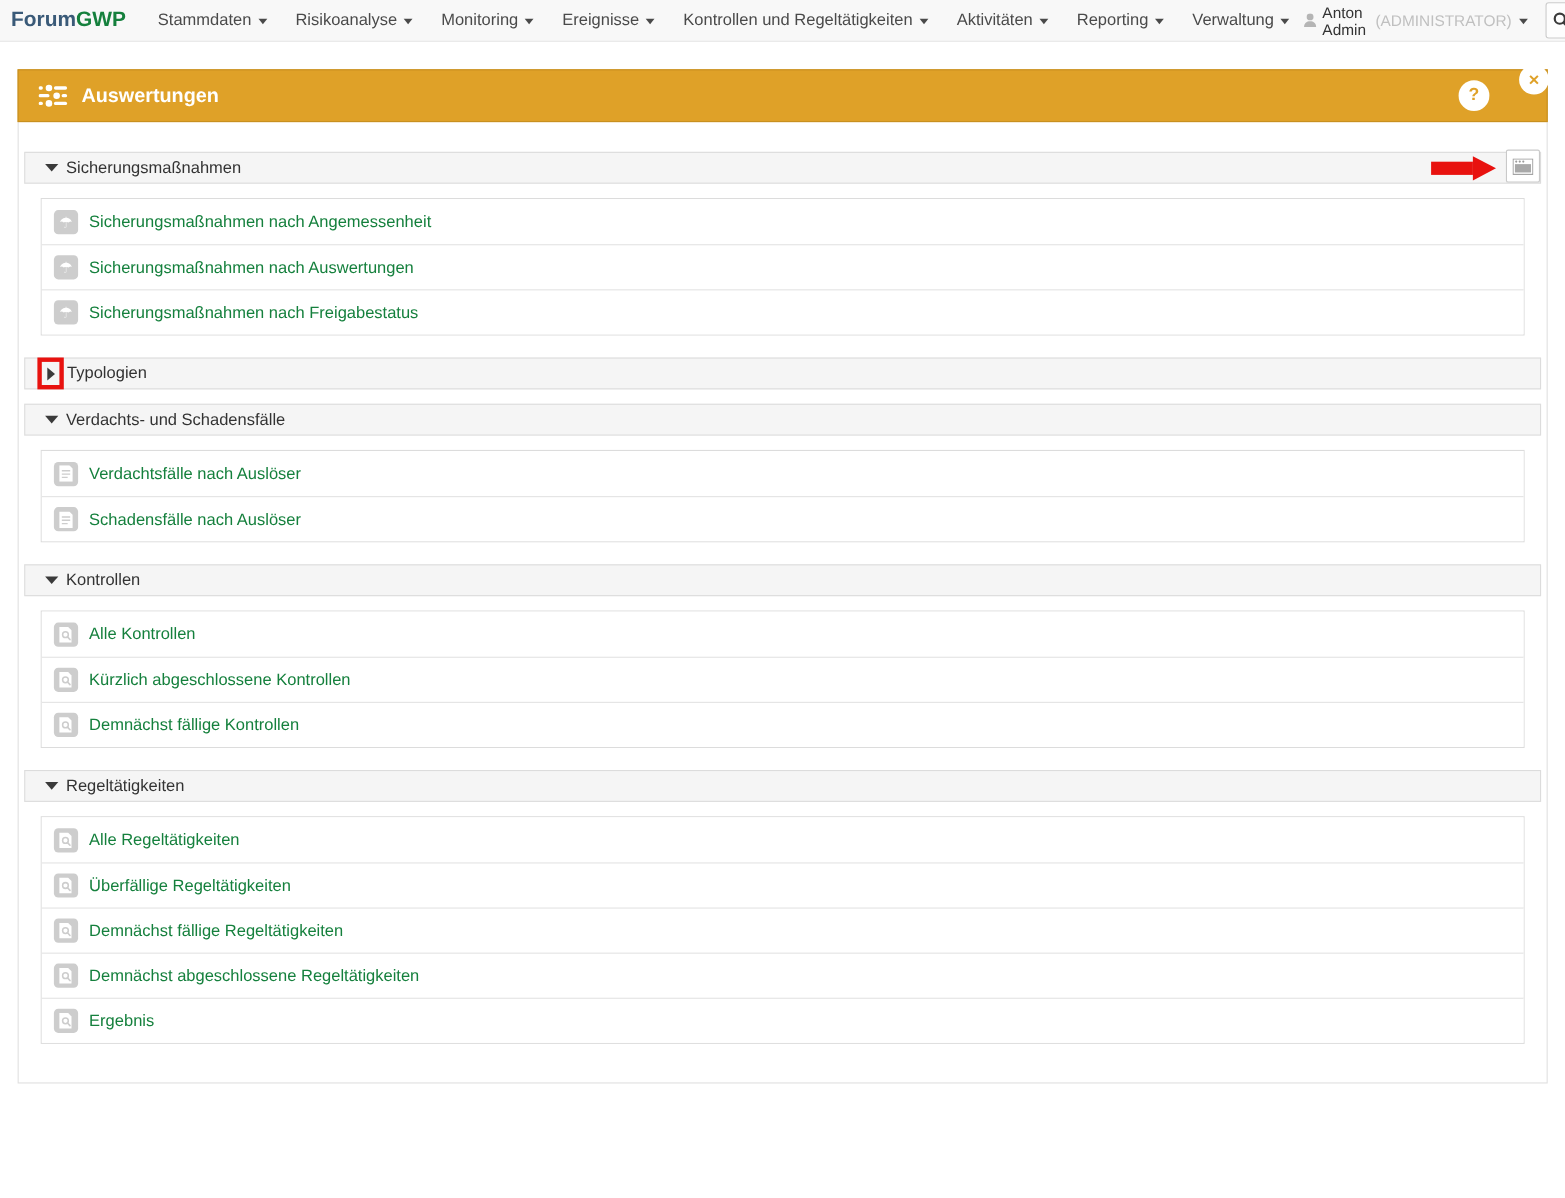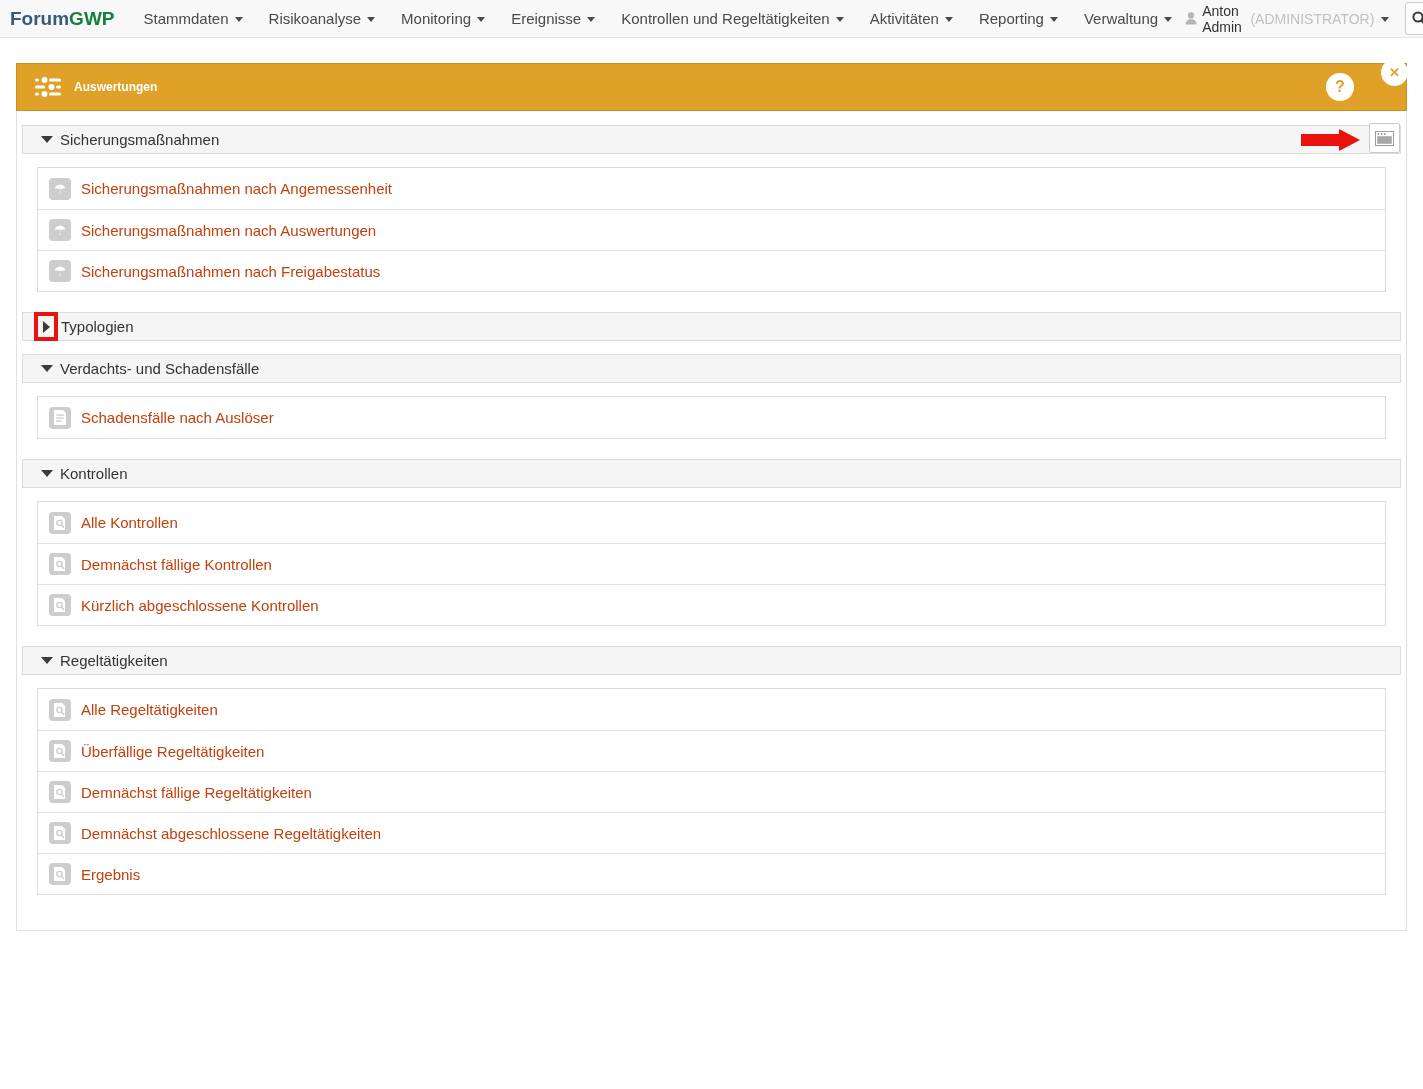--- a/index.html
+++ b/index.html
@@ -26,51 +26,51 @@
   .search-btn { width: 33px; height: 33px; background: #fdfdfd; border: 1px solid #cccccc;
     border-radius: 3px; display: flex; align-items: center; justify-content: center;
     cursor: pointer; }
 
   
   .panel { position: relative; margin: 25px 16px 0 16px; width: 1391px;
     border: 1px solid #e0e0e0; background: #ffffff; padding: 0 5px 15px 5px; }
   .panel-header { position: relative; height: 48px; background: #dfa128;
     margin: -1px -6px 0 -6px; display: flex; align-items: center; padding: 0 18px;
     border: 1px solid #c8901f; }
-  .panel-title { color: #ffffff; font-size: 12px; font-weight: bold; margin-left: 12px; }
+  .panel-title { color: #ffffff; font-size: 18px; font-weight: bold; margin-left: 12px; }
   .help-btn { margin-left: auto; margin-right: 34px; width: 28px; height: 28px;
     background: #ffffff; border-radius: 50%; display: flex; align-items: center;
     justify-content: center; color: #dfa128; font-weight: bold; font-size: 16px; cursor: pointer; }
   .close-btn { position: absolute; top: -5px; right: -2px; width: 27px; height: 27px;
     background: #ffffff; border-radius: 50%; display: flex; align-items: center;
     justify-content: center; color: #dfa128; font-weight: bold; font-size: 13px;
     cursor: pointer; box-shadow: 0 0 0 3px #ffffff00; }
 
   
   .section { margin-top: 13px; }
-  .section.first { margin-top: 14px; }
+  .section.first { margin-top: 27px; }
   .sec-header { position: relative; height: 29px; background: #f5f5f5;
     border: 1px solid #dcdcdc; display: flex; align-items: center;
     padding-left: 18px; cursor: pointer; }
   .sec-title { font-size: 15px; color: #333333; margin-left: 7px; }
   .tri-down { display: inline-block; width: 0; height: 0;
     border-left: 6px solid transparent; border-right: 6px solid transparent;
     border-top: 7px solid #3a3a3a; }
   .tri-right { display: inline-block; width: 0; height: 0;
     border-top: 6px solid transparent; border-bottom: 6px solid transparent;
     border-left: 7px solid #3a3a3a; }
   .red-box { display: inline-flex; align-items: center; justify-content: center;
     border: 4px solid #e8120f; width: 24px; height: 29px; margin-left: -7px; background: transparent; }
   .red-box + .sec-title { margin-left: 3px; }
 
   .items { margin: 13px 15px 20px 15px; border: 1px solid #dcdcdc; background: #ffffff; }
   .row { height: 41px; display: flex; align-items: center; padding-left: 11px;
     border-top: 1px solid #e3e3e3; cursor: pointer; background: #ffffff; }
   .row:first-child { border-top: none; }
-  .row-label { font-size: 15px; color: #c2410c; margin-left: 10px; }
+  .row-label { font-size: 15px; color: #15803d; margin-left: 10px; }
   .icon-sq { width: 22px; height: 22px; background: #cdcdcd; border-radius: 4px;
     display: flex; align-items: center; justify-content: center; color: #ffffff;
     font-size: 14px; flex-shrink: 0; }
 
   
   .window-btn { position: absolute; right: 0px; top: -3px; width: 31px; height: 30px;
     background: #ffffff; border: 1px solid #c9c9c9; border-radius: 2px;
     display: flex; align-items: center; justify-content: center; cursor: pointer; }
 
   
@@ -221,20 +221,31 @@
     <div class="items">
       <div class="row">
         <span class="icon-sq">
           <svg width="14" height="15" viewBox="0 0 14 15">
               <path d="M1 0 h9 l3 3 v12 h-12 z" fill="#ffffff"></path>
               <line x1="3.2" y1="5" x2="10.8" y2="5" stroke="#cdcdcd" stroke-width="1.3"></line>
               <line x1="3.2" y1="8" x2="10.8" y2="8" stroke="#cdcdcd" stroke-width="1.3"></line>
               <line x1="3.2" y1="11" x2="8.5" y2="11" stroke="#cdcdcd" stroke-width="1.3"></line>
             </svg>
         </span>
+        <span class="row-label">Verdachtsfälle nach Auslöser</span>
+      </div>
+      <div class="row">
+        <span class="icon-sq">
+          <svg width="14" height="15" viewBox="0 0 14 15">
+              <path d="M1 0 h9 l3 3 v12 h-12 z" fill="#ffffff"></path>
+              <line x1="3.2" y1="5" x2="10.8" y2="5" stroke="#cdcdcd" stroke-width="1.3"></line>
+              <line x1="3.2" y1="8" x2="10.8" y2="8" stroke="#cdcdcd" stroke-width="1.3"></line>
+              <line x1="3.2" y1="11" x2="8.5" y2="11" stroke="#cdcdcd" stroke-width="1.3"></line>
+            </svg>
+        </span>
         <span class="row-label">Schadensfälle nach Auslöser</span>
       </div>
     </div>
   </div>
 
   <div class="section">
     <div class="sec-header">
       <span class="tri-down"></span>
       <span class="sec-title">Kontrollen</span>
     </div>
@@ -250,31 +261,31 @@
         <span class="row-label">Alle Kontrollen</span>
       </div>
       <div class="row">
         <span class="icon-sq">
           <svg width="15" height="16" viewBox="0 0 15 16">
               <path d="M1 1 h8 l3 3 v11 h-11 z" fill="#ffffff"></path>
               <circle cx="6.5" cy="8" r="2.6" fill="none" stroke="#cdcdcd" stroke-width="1.4"></circle>
               <line x1="8.4" y1="10" x2="10.6" y2="12.4" stroke="#cdcdcd" stroke-width="1.5" stroke-linecap="round"></line>
             </svg>
         </span>
+        <span class="row-label">Kürzlich abgeschlossene Kontrollen</span>
+      </div>
+      <div class="row">
+        <span class="icon-sq">
+          <svg width="15" height="16" viewBox="0 0 15 16">
+              <path d="M1 1 h8 l3 3 v11 h-11 z" fill="#ffffff"></path>
+              <circle cx="6.5" cy="8" r="2.6" fill="none" stroke="#cdcdcd" stroke-width="1.4"></circle>
+              <line x1="8.4" y1="10" x2="10.6" y2="12.4" stroke="#cdcdcd" stroke-width="1.5" stroke-linecap="round"></line>
+            </svg>
+        </span>
         <span class="row-label">Demnächst fällige Kontrollen</span>
-      </div>
-      <div class="row">
-        <span class="icon-sq">
-          <svg width="15" height="16" viewBox="0 0 15 16">
-              <path d="M1 1 h8 l3 3 v11 h-11 z" fill="#ffffff"></path>
-              <circle cx="6.5" cy="8" r="2.6" fill="none" stroke="#cdcdcd" stroke-width="1.4"></circle>
-              <line x1="8.4" y1="10" x2="10.6" y2="12.4" stroke="#cdcdcd" stroke-width="1.5" stroke-linecap="round"></line>
-            </svg>
-        </span>
-        <span class="row-label">Kürzlich abgeschlossene Kontrollen</span>
       </div>
     </div>
   </div>
 
   <div class="section">
     <div class="sec-header">
       <span class="tri-down"></span>
       <span class="sec-title">Regeltätigkeiten</span>
     </div>
     <div class="items">

